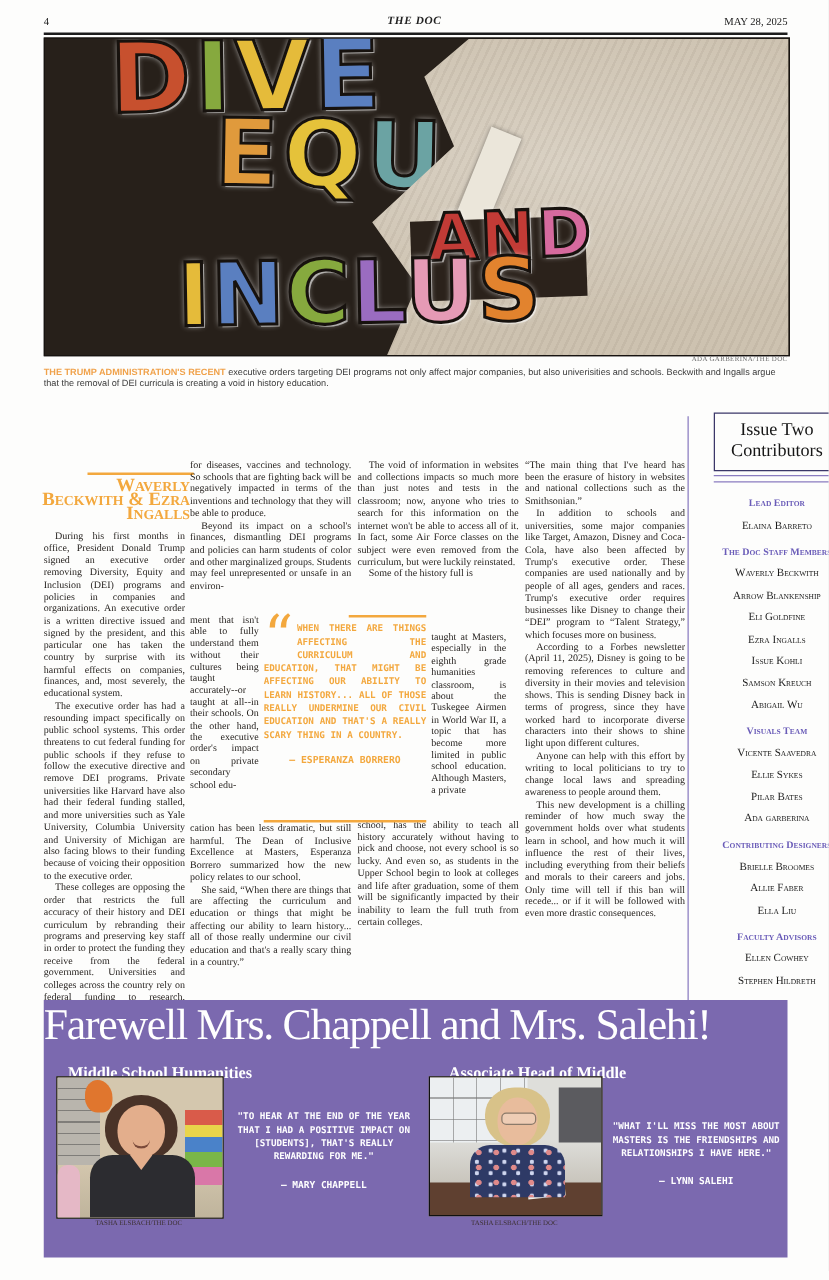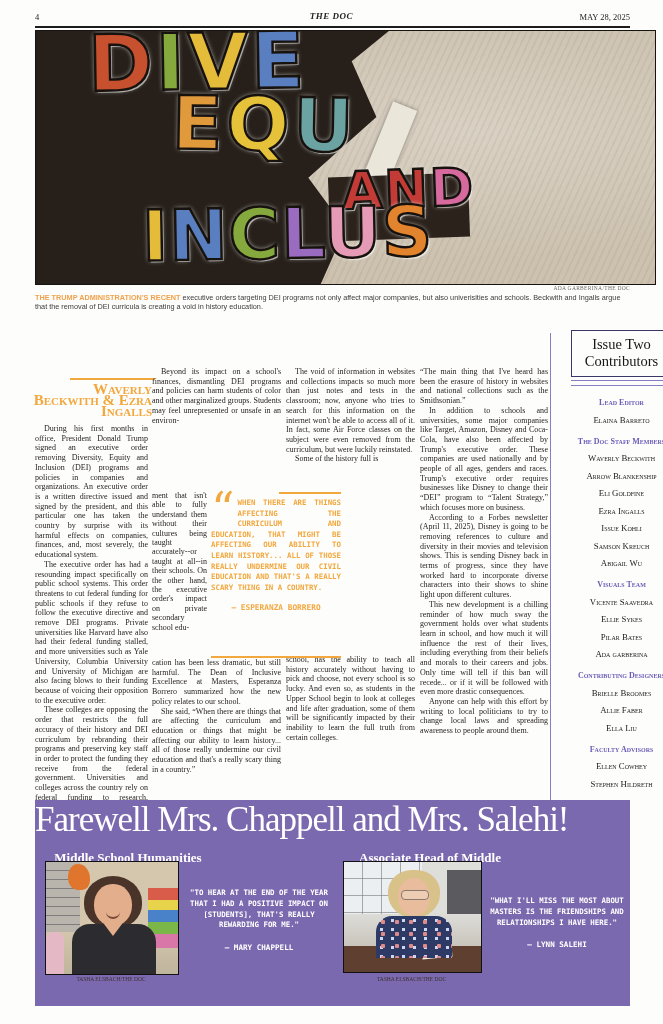--- a/index.html
+++ b/index.html
@@ -6,21 +6,21 @@
   #page{position:relative;width:663px;height:1024px;background:#fdfdfc;margin:0 auto;
         font-family:"Liberation Serif",serif;overflow:hidden;}
   
   .hdr-num{position:absolute;left:35px;top:12px;font-size:8.5px;color:#222;}
   .hdr-masthead{position:absolute;left:0;right:0;top:11px;text-align:center;
         font-size:9px;font-style:italic;font-weight:bold;color:#222;letter-spacing:.5px;}
   .hdr-date{position:absolute;right:33px;top:12px;font-size:8.5px;color:#222;text-align:right;}
   .hdr-rule{position:absolute;left:35px;right:33px;top:26px;height:2px;background:#1c1c1c;}
   
   #artwork{position:absolute;left:35px;top:30px;width:595px;height:253px;background:#27201a;
-        overflow:hidden;border:1px solid #171310;padding-left:24px;}
+        overflow:hidden;border:1px solid #171310;}
   .art-beige{position:absolute;inset:0;z-index:2;background:#cdc2b0;
         background-image:repeating-linear-gradient(115deg,rgba(90,75,60,.07) 0 2px,transparent 2px 6px),
                          radial-gradient(ellipse at 70% 40%,rgba(255,255,255,.25),transparent 60%);
         clip-path:polygon(57% 0,100% 0,100% 100%,46% 100%,50% 78%,44% 58%,55% 34%,51% 12%);}
   .art-tape{position:absolute;left:330px;top:70px;width:26px;height:140px;background:#ebe6da;
         transform:rotate(22deg);z-index:3;box-shadow:0 0 4px rgba(0,0,0,.4);}
   .art-and-patch{position:absolute;left:293px;top:144px;width:140px;height:64px;background:#2b221b;
         transform:rotate(-2deg);z-index:3;}
   .art-row{position:absolute;font-family:"DejaVu Sans",sans-serif;font-weight:bold;white-space:nowrap;
         -webkit-text-stroke:2.5px #17120e;
@@ -145,50 +145,52 @@
   <div class="byline-rule"></div>
   <div id="byline">Waverly Beckwith &amp; Ezra Ingalls</div>
 
   <div id="col1" class="body-txt">
     <div class="para">During his first months in office, President Donald Trump signed an executive order removing Diversity, Equity and Inclusion (DEI) programs and policies in companies and organizations. An executive order is a written directive issued and signed by the president, and this particular one has taken the country by surprise with its harmful effects on companies, finances, and, most severely, the educational system.</div>
     <div class="para">The executive order has had a resounding impact specifically on public school systems. This order threatens to cut federal funding for public schools if they refuse to follow the executive directive and remove DEI programs. Private universities like Harvard have also had their federal funding stalled, and more universities such as Yale University, Columbia University and University of Michigan are also facing blows to their funding because of voicing their opposition to the executive order.</div>
     <div class="para">These colleges are opposing the order that restricts the full accuracy of their history and DEI curriculum by rebranding their programs and preserving key staff in order to protect the funding they receive from the federal government. Universities and colleges across the country rely on federal funding to research, develop and advance cures</div>
   </div>
 
   <div id="col2a" class="body-txt">
+    <div>for diseases, vaccines and technology. So schools that are fighting back will be negatively impacted in terms of the inventions and technology that they will be able to produce.</div>
     <div class="para">Beyond its impact on a school's finances, dismantling DEI programs and policies can harm students of color and other marginalized groups. Students may feel unrepresented or unsafe in an environ-</div>
   </div>
   <div id="col2narrow" class="body-txt">ment that isn't able to fully understand them without their cultures being taught accurately--or taught at all--in their schools. On the other hand, the executive order's impact on private secondary school edu-</div>
   <div id="col2b" class="body-txt">
     <div>cation has been less dramatic, but still harmful. The Dean of Inclusive Excellence at Masters, Esperanza Borrero summarized how the new policy relates to our school.</div>
     <div class="para">She said, “When there are things that are affecting the curriculum and education or things that might be affecting our ability to learn history... all of those really undermine our civil education and that's a really scary thing in a country.”</div>
   </div>
 
   <div id="pullquote">
     <div class="pq-toprule"></div>
     <span class="pq-mark">“</span>
     <div class="pq-text">WHEN THERE ARE THINGS AFFECTING THE CURRICULUM AND EDUCATION, THAT MIGHT BE AFFECTING OUR ABILITY TO LEARN HISTORY... ALL OF THOSE REALLY UNDERMINE OUR CIVIL EDUCATION AND THAT'S A REALLY SCARY THING IN A COUNTRY.</div>
     <div class="pq-attr">— ESPERANZA BORRERO</div>
     <div class="pq-botrule"></div>
   </div>
 
   <div id="col3a" class="body-txt">
     <div class="para">The void of information in websites and collections impacts so much more than just notes and tests in the classroom; now, anyone who tries to search for this information on the internet won't be able to access all of it. In fact, some Air Force classes on the subject were even removed from the curriculum, but were luckily reinstated.</div>
     <div class="para">Some of the history full is</div>
   </div>
+  <div id="col3narrow" class="body-txt">taught at Masters, especially in the eighth grade humanities classroom, is about the Tuskegee Airmen in World War II, a topic that has become more limited in public school education. Although Masters, a private</div>
   <div id="col3b" class="body-txt">
     <div>school, has the ability to teach all history accurately without having to pick and choose, not every school is so lucky. And even so, as students in the Upper School begin to look at colleges and life after graduation, some of them will be significantly impacted by their inability to learn the full truth from certain colleges.</div>
   </div>
 
   <div id="col4" class="body-txt">
     <div>“The main thing that I've heard has been the erasure of history in websites and national collections such as the Smithsonian.”</div>
     <div class="para">In addition to schools and universities, some major companies like Target, Amazon, Disney and Coca-Cola, have also been affected by Trump's executive order. These companies are used nationally and by people of all ages, genders and races. Trump's executive order requires businesses like Disney to change their “DEI” program to “Talent Strategy,” which focuses more on business.</div>
     <div class="para">According to a Forbes newsletter (April 11, 2025), Disney is going to be removing references to culture and diversity in their movies and television shows. This is sending Disney back in terms of progress, since they have worked hard to incorporate diverse characters into their shows to shine light upon different cultures.</div>
+    <div class="para">Anyone can help with this effort by writing to local politicians to try to change local laws and spreading awareness to people around them.</div>
     <div class="para">This new development is a chilling reminder of how much sway the government holds over what students learn in school, and how much it will influence the rest of their lives, including everything from their beliefs and morals to their careers and jobs. Only time will tell if this ban will recede... or if it will be followed with even more drastic consequences.</div>
-    <div class="para">Anyone can help with this effort by writing to local politicians to try to change local laws and spreading awareness to people around them.</div>
   </div>
 
   <div class="side-divider"></div>
   <div id="contrib">
     <div class="contrib-titlebox">
       <div>Issue Two</div>
       <div>Contributors</div>
     </div>
     <div class="contrib-dblrule"></div>
     <div class="contrib-heading">Lead Editor</div>

